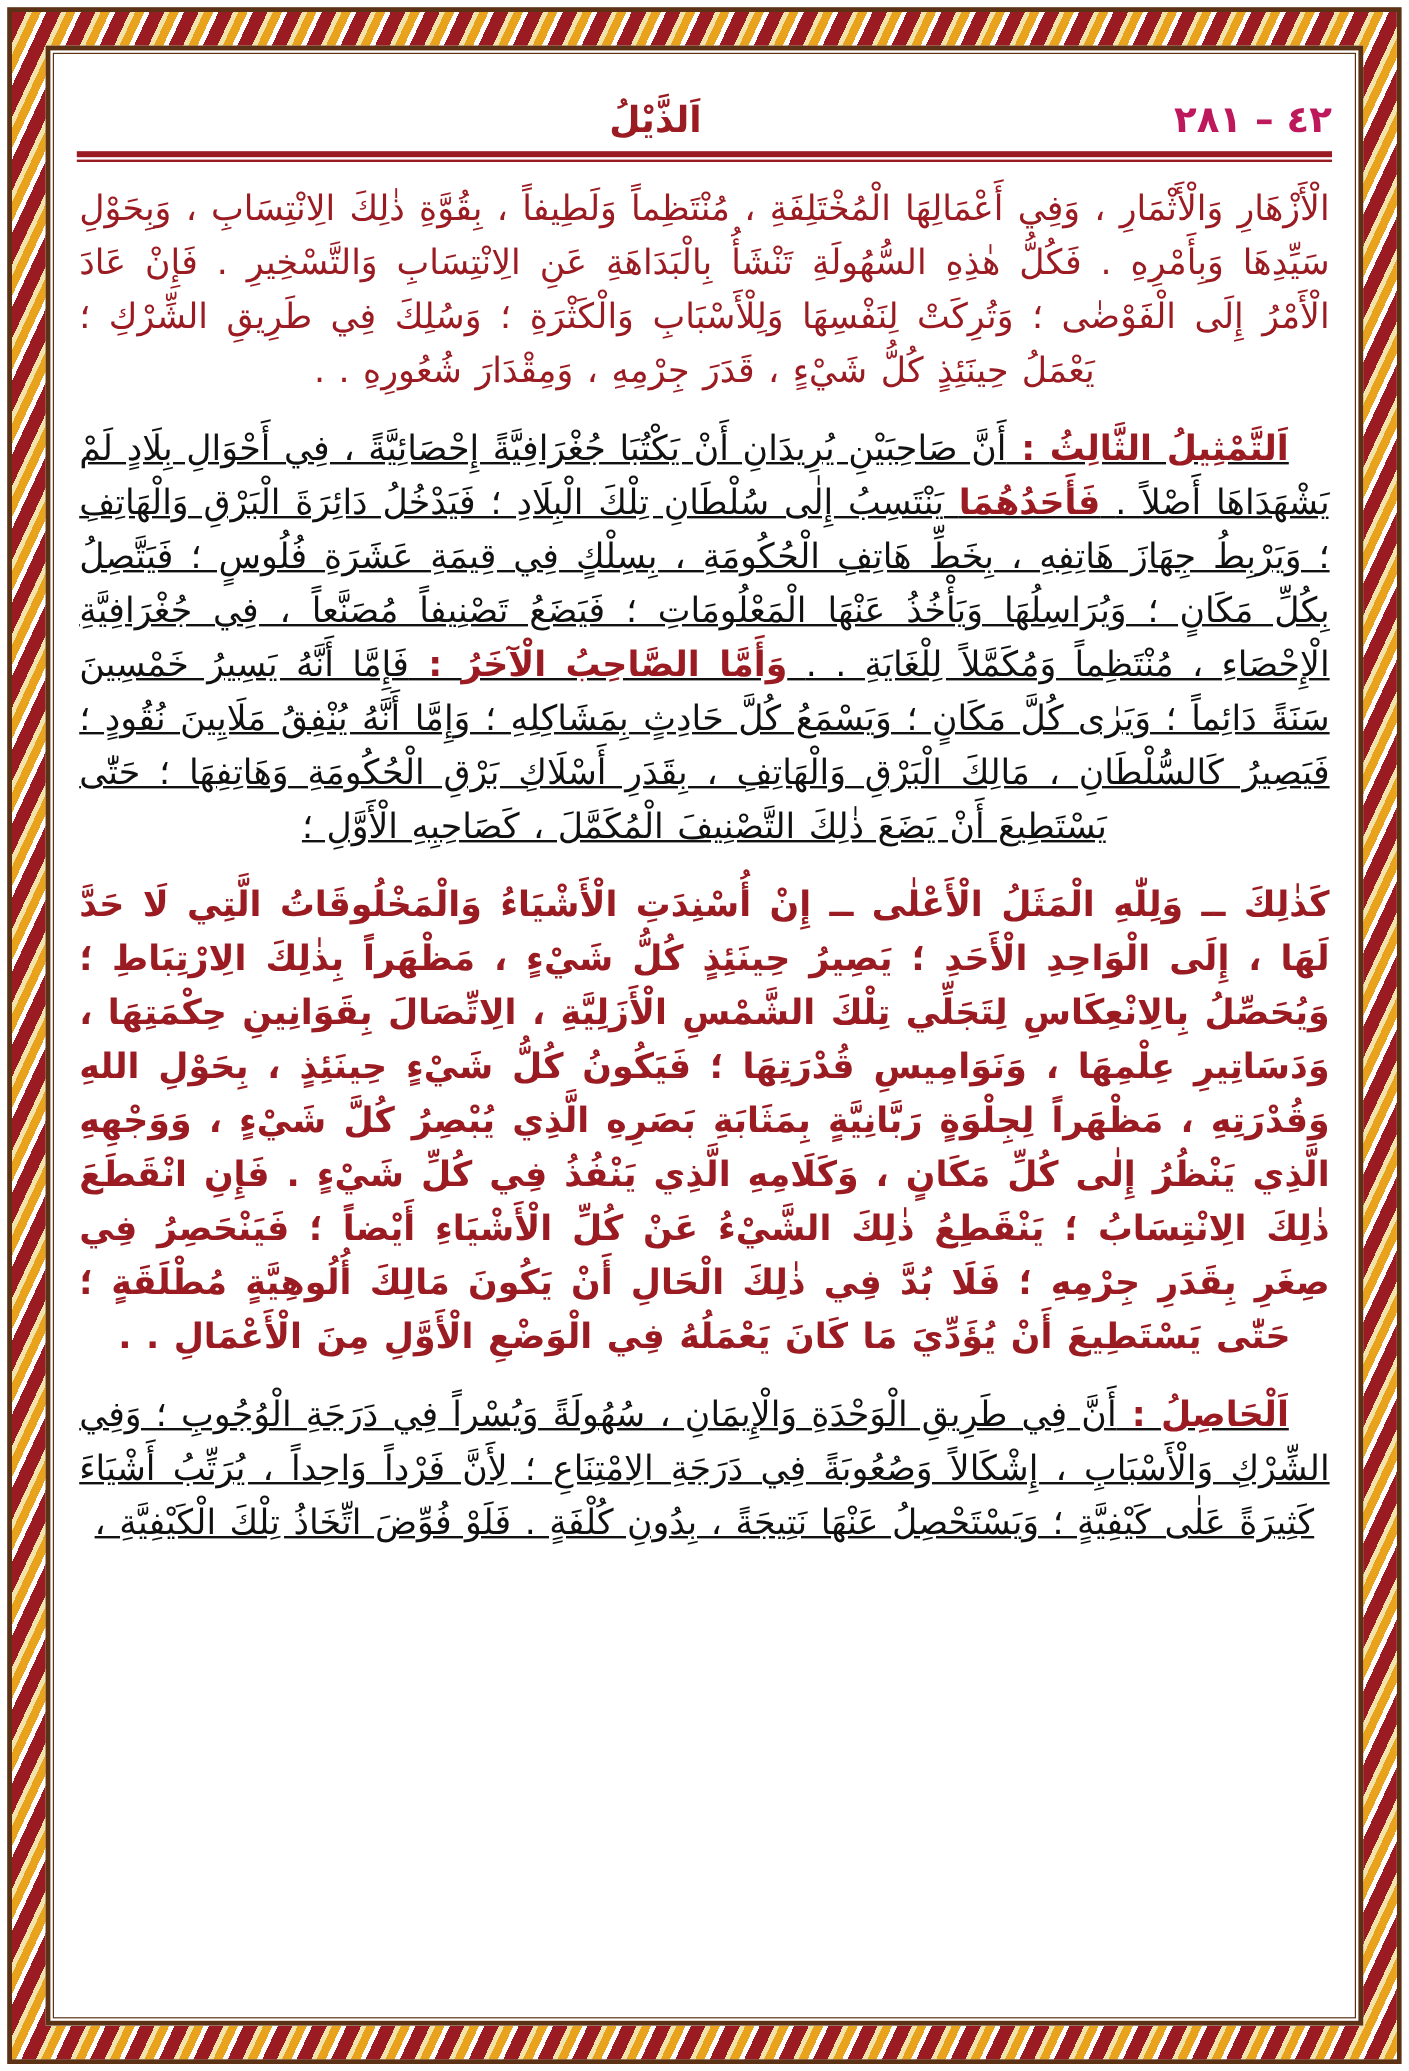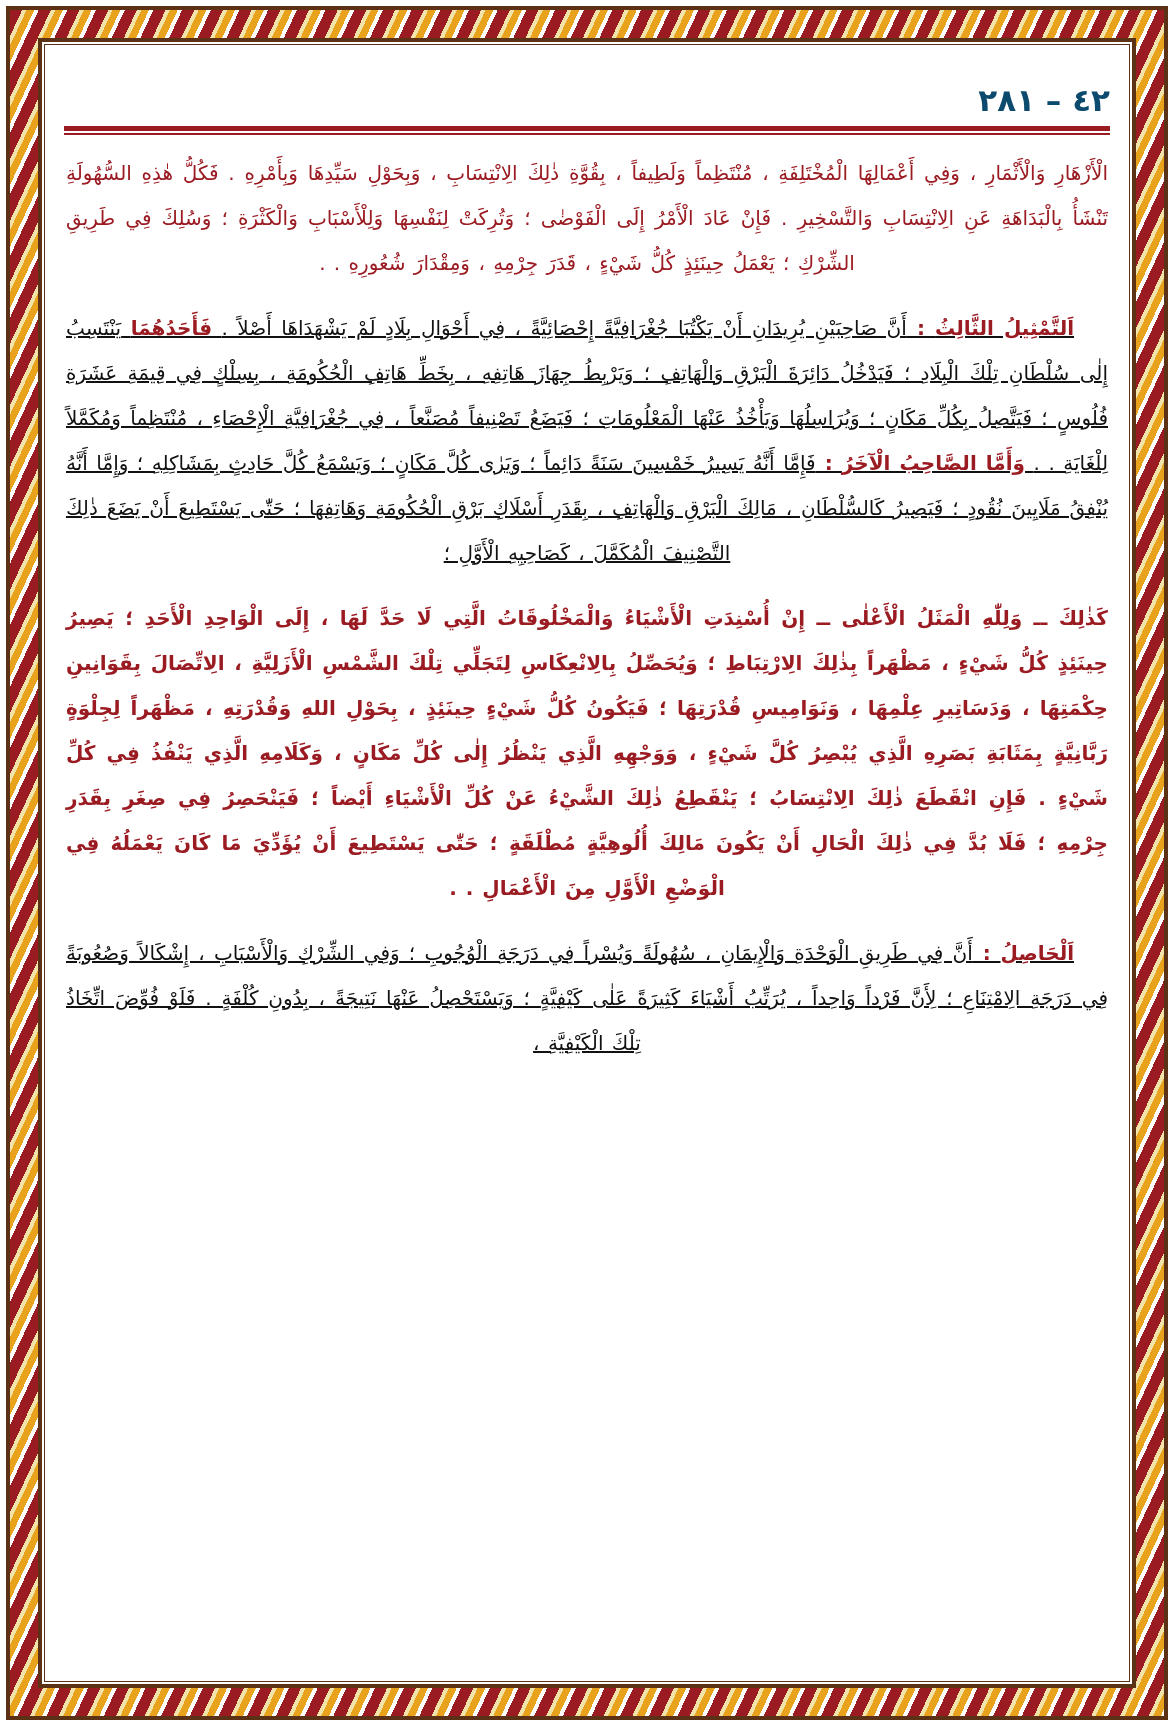--- a/index.html
+++ b/index.html
@@ -66,21 +66,21 @@
   .header{
     display:flex;
     flex-direction:row;
     align-items:flex-end;
     justify-content:space-between;
     padding:12px 6px 0 6px;
     height:62px;
     box-sizing:border-box;
   }
   .page-num{
-    color:#0c4a6e;
+    color:#be185d;
     font-size:31px;
     font-weight:bold;
     letter-spacing:1px;
     direction:rtl;
     font-family:"DejaVu Sans",sans-serif;
   }
   .head-title{
     color:#9b1b22;
     font-size:30px;
     font-weight:bold;
@@ -104,21 +104,21 @@
   }
 
   .body-text{
     padding:0 8px;
     direction:rtl;
     text-align:justify;
     text-align-last:center;
   }
   p.para{
     margin:0 0 20px 0;
-    font-size:20px;
+    font-size:29px;
     line-height:45px;
     font-family:"DejaVu Sans","Liberation Sans",sans-serif;
     text-align:justify;
     text-align-last:center;
     word-spacing:2px;
   }
   p.para:last-child{margin-bottom:0;}
   .red{color:#9b1b22;}
   .black{color:#111111;}
   .bold{font-weight:bold;}
@@ -132,20 +132,21 @@
 
   <div class="frame-outer"></div>
   <div class="frame-braid"></div>
   <div class="frame-inner"></div>
   <div class="frame-inner2"></div>
 
   <div class="content">
 
     <div class="header">
       <div class="page-num">٤٢ – ٢٨١</div>
+      <div class="head-title">اَلذَّيْلُ</div>
       <div class="head-spacer"></div>
     </div>
 
     <div class="rule"></div>
     <div class="rule-thin"></div>
 
     <div class="body-text">
 
       <p class="para red"><span>الْأَزْهَارِ وَالْأَثْمَارِ ، وَفِي أَعْمَالِهَا الْمُخْتَلِفَةِ ، مُنْتَظِماً وَلَطِيفاً ، بِقُوَّةِ ذٰلِكَ الِانْتِسَابِ ، وَبِحَوْلِ سَيِّدِهَا وَبِأَمْرِهِ . فَكُلُّ هٰذِهِ السُّهُولَةِ تَنْشَأُ بِالْبَدَاهَةِ عَنِ الِانْتِسَابِ وَالتَّسْخِيرِ . فَإِنْ عَادَ الْأَمْرُ إِلَى الْفَوْضٰى ؛ وَتُرِكَتْ لِنَفْسِهَا وَلِلْأَسْبَابِ وَالْكَثْرَةِ ؛ وَسُلِكَ فِي طَرِيقِ الشِّرْكِ ؛ يَعْمَلُ حِينَئِذٍ كُلُّ شَيْءٍ ، قَدَرَ جِرْمِهِ ، وَمِقْدَارَ شُعُورِهِ . .</span></p>
 

